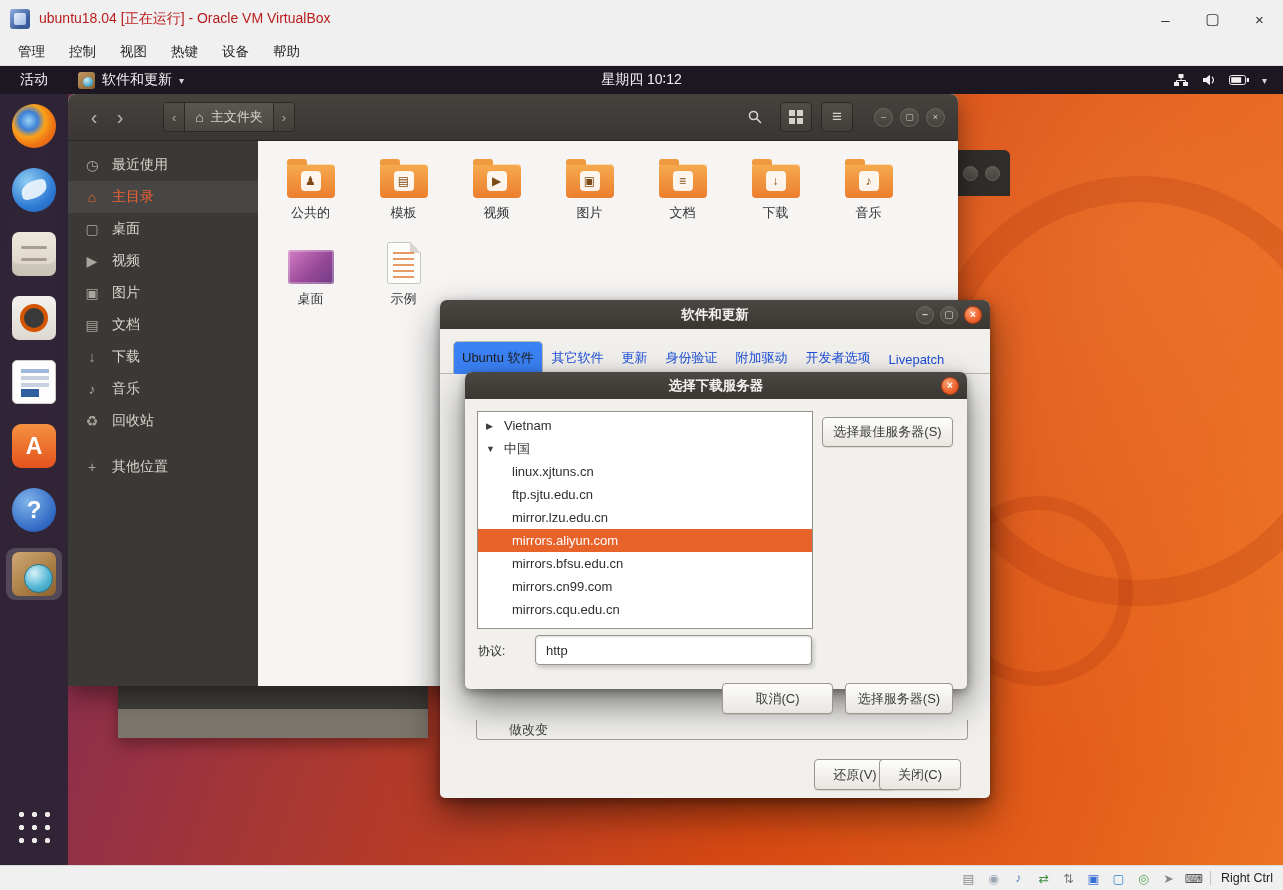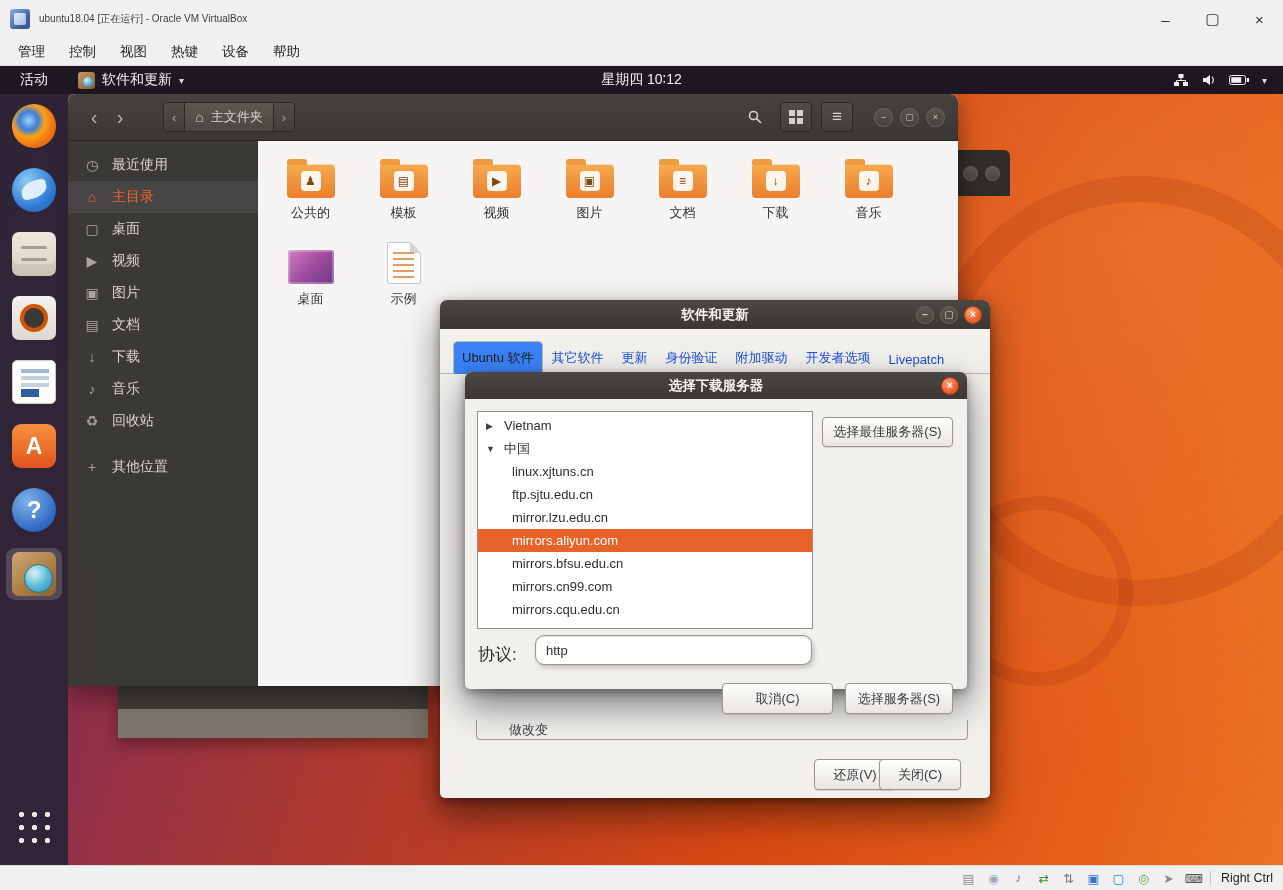--- a/index.html
+++ b/index.html
@@ -10,21 +10,21 @@
     background:#f0f0f0; color:#222;
   }
 
   
   .vbox-titlebar { position:absolute; top:0; left:0; width:100%; height:38px;
     background:#f0f0f0; display:flex; align-items:center; padding:0 0 0 10px; }
   .vbox-app-icon { width:20px; height:20px; margin-right:9px; border-radius:3px;
     background:linear-gradient(135deg,#8fb0e0 0%,#3a5a9c 70%); position:relative; }
   .vbox-app-icon::after { content:''; position:absolute; left:4px; top:4px; width:12px; height:12px;
     background:linear-gradient(135deg,#e8f0fb,#9db9e2); border-radius:2px; }
-  .vbox-title { font-size:10px; color:#404040; }
+  .vbox-title { font-size:14px; color:#b91c1c; }
   .vbox-win-buttons { margin-left:auto; display:flex; height:38px; }
   .wb { width:47px; height:38px; display:flex; align-items:center; justify-content:center;
     font-size:15px; color:#333; }
 
   .vbox-menubar { position:absolute; top:38px; left:0; width:100%; height:28px;
     background:#f0f0f0; border-bottom:1px solid #dcdcdc;
     display:flex; align-items:center; padding-left:6px; }
   .menu-item { font-size:13.5px; color:#1e1e1e; padding:4px 12px; cursor:default; }
 
   
@@ -186,23 +186,23 @@
   .server .dlg-title { height:27px; }
   .srv-list { position:absolute; left:12px; top:39px; width:336px; height:218px;
     background:#fff; border:1px solid #958f87; padding-top:2px; overflow:hidden; }
   .srv-row { height:23px; display:flex; align-items:center; font-size:13px; color:#2e2e2e;
     padding-left:8px; gap:6px; }
   .srv-row[data-level="1"] { padding-left:34px; }
   .srv-row[data-selected="true"] { background:#e8632a; color:#fff; }
   .expander { width:12px; font-size:9px; color:#3c3c3c; }
   .expander:empty { display:none; }
   .srv-best { left:357px; top:45px; width:131px; height:30px; }
-  .srv-proto-label { position:absolute; left:13px; top:271px; font-size:17px; color:#2e2e2e; }
+  .srv-proto-label { position:absolute; left:13px; top:271px; font-size:12px; color:#2e2e2e; }
   .srv-proto-input { position:absolute; left:70px; top:263px; width:277px; height:30px;
-    background:#fff; border:1px solid #9b958d; border-radius:9px; font-size:13px; color:#2e2e2e;
+    background:#fff; border:1px solid #9b958d; border-radius:4px; font-size:13px; color:#2e2e2e;
     padding-left:10px; font-family:"Liberation Sans","DejaVu Sans",sans-serif;
     box-shadow:inset 0 1px 2px rgba(0,0,0,.14), 2px 3px 4px rgba(0,0,0,.18); }
   .srv-cancel { left:257px; top:311px; width:111px; height:31px; }
   .srv-choose { left:380px; top:311px; width:108px; height:31px; }
 
   
   .vbox-statusbar { position:absolute; top:865px; left:0; width:100%; height:25px; background:#f0f0f0;
     border-top:1px solid #dadada; display:flex; align-items:center; justify-content:flex-end;
     gap:8px; padding-right:10px; }
   .sico { order:1; width:17px; height:17px; display:flex; align-items:center; justify-content:center; font-size:12.5px; }

